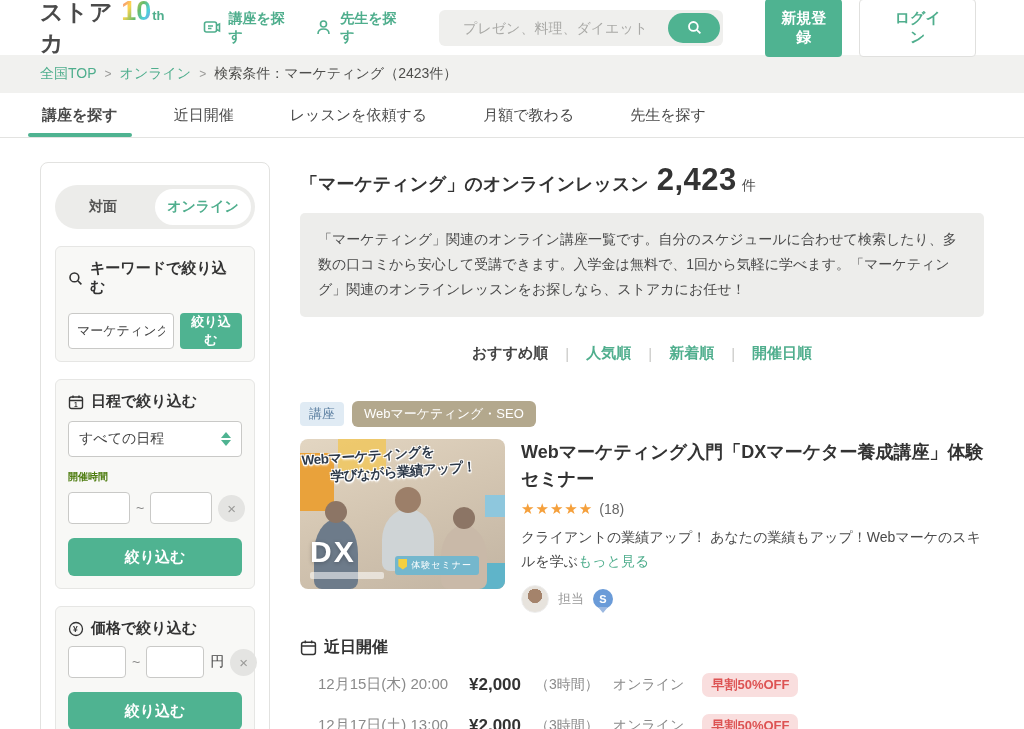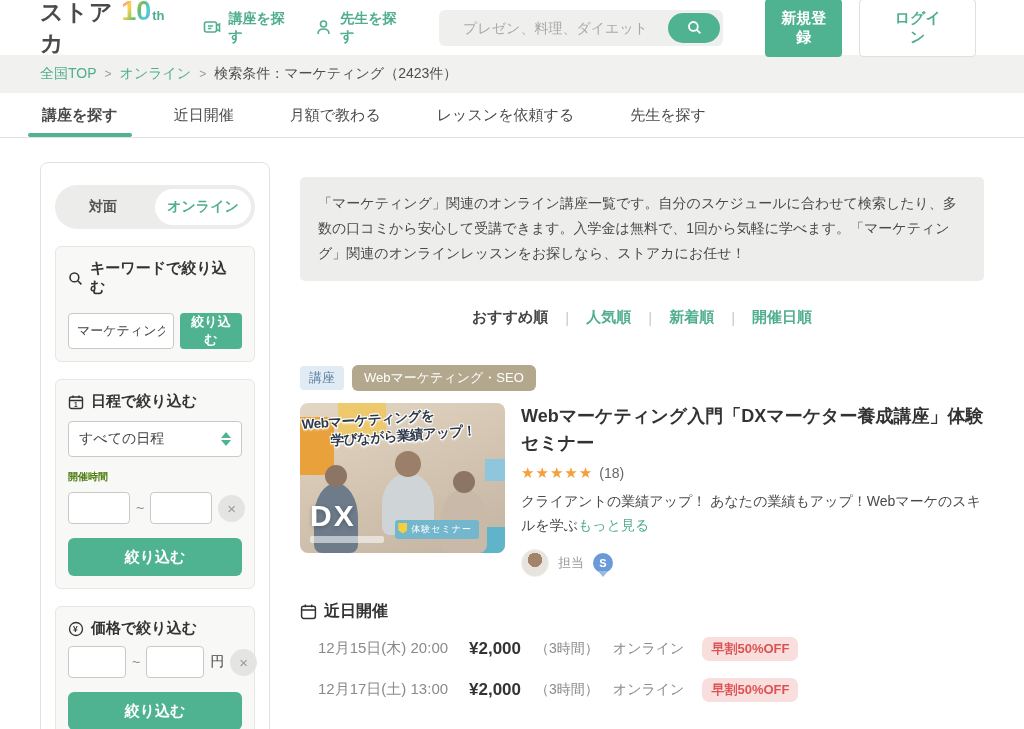--- a/index.html
+++ b/index.html
@@ -202,22 +202,22 @@
   <span class="crumb-link">全国TOP</span>
   <span class="crumb-sep">&gt;</span>
   <span class="crumb-link">オンライン</span>
   <span class="crumb-sep">&gt;</span>
   <span class="crumb-current">検索条件：マーケティング（2423件）</span>
 </div>
 
 <div class="tabs">
   <div class="tab active">講座を探す</div>
   <div class="tab">近日開催</div>
+  <div class="tab">レッスンを依頼する</div>
   <div class="tab">月額で教わる</div>
-  <div class="tab">レッスンを依頼する</div>
   <div class="tab">先生を探す</div>
 </div>
 
 <div class="content">
 
   <aside class="sidebar">
     <div class="toggle">
       <div class="toggle-seg">対面</div>
       <div class="toggle-seg selected">オンライン</div>
     </div>
@@ -282,20 +282,25 @@
         <input type="text" style="width: 58px;">
         <span class="unit">円</span>
         <button class="xcircle">×</button>
       </div>
       <button class="btn-wide">絞り込む</button>
     </div>
 
   </aside>
 
   <main class="main">
+    <div class="h1">
+      <span>「マーケティング」のオンラインレッスン</span>
+      <span class="count">2,423</span>
+      <span class="cunit">件</span>
+    </div>
 
     <div class="descbox">「マーケティング」関連のオンライン講座一覧です。自分のスケジュールに合わせて検索したり、多数の口コミから安心して受講できます。入学金は無料で、1回から気軽に学べます。「マーケティング」関連のオンラインレッスンをお探しなら、ストアカにお任せ！</div>
 
     <div class="sortrow">
       <span class="sort-active">おすすめ順</span>
       <span class="sort-sep">|</span>
       <span class="sort-link">人気順</span>
       <span class="sort-sep">|</span>
       <span class="sort-link">新着順</span>
       <span class="sort-sep">|</span>

